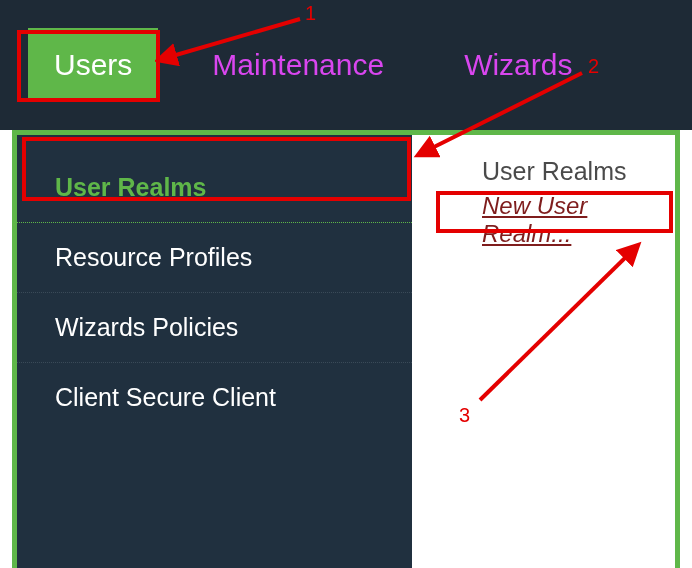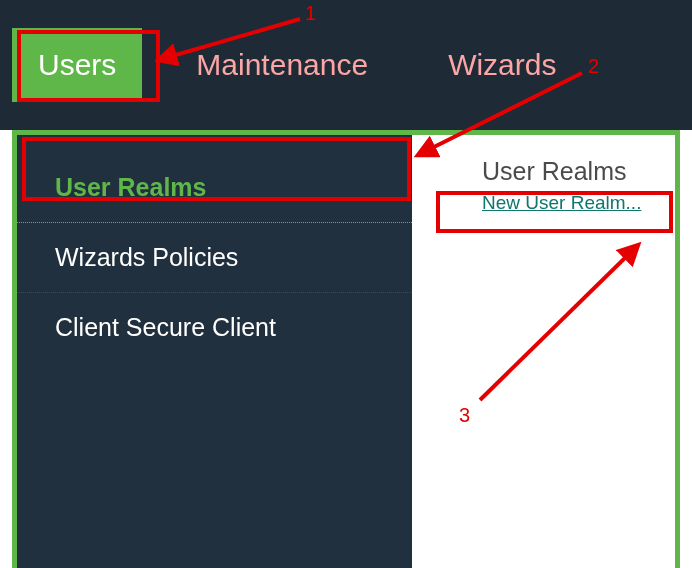--- a/index.html
+++ b/index.html
@@ -9,25 +9,25 @@
     width: 692px;
     height: 568px;
     overflow: hidden;
     position: relative;
   }
   .topbar {
     background: #1e2a36;
     height: 130px;
     display: flex;
     align-items: center;
-    padding-left: 12px;
+    padding-left: 28px;
     gap: 28px;
   }
   .tab {
-    color: #fca5a5;
+    color: #d946ef;
     font-size: 30px;
     font-weight: 400;
     padding: 20px 26px;
     cursor: pointer;
   }
   .tab.active {
     background: #5fb749;
     color: #ffffff;
   }
   .content-wrap {
@@ -60,25 +60,26 @@
     background: #ffffff;
     flex: 1;
     padding: 22px 30px;
   }
   .main-heading {
     color: #4a4a4a;
     font-size: 25px;
     margin-bottom: 6px;
   }
   .main-link {
-    color: #0f766e;
-    font-size: 19px;
+    color: #7f1d1d;
+    font-size: 24px;
     text-decoration: underline;
     cursor: pointer;
     display: inline-block;
+    font-style: italic;
   }
   
   .anno-box {
     position: absolute;
     border: 4px solid #e40000;
     pointer-events: none;
   }
   .anno-label {
     position: absolute;
     color: #e40000;
@@ -96,20 +97,21 @@
 
 <div class="topbar">
   <div class="tab active">Users</div>
   <div class="tab">Maintenance</div>
   <div class="tab">Wizards</div>
 </div>
 
 <div class="content-wrap">
   <div class="sidebar">
     <div class="side-item active">User Realms</div>
+    <div class="side-item">Resource Profiles</div>
     <div class="side-item">Wizards Policies</div>
     <div class="side-item">Client Secure Client</div>
   </div>
   <div class="main">
     <div class="main-heading">User Realms</div>
     <a class="main-link">New User Realm...</a>
   </div>
 </div>
 
 <div class="anno-box" style="left:17px; top:30px; width:143px; height:72px;"></div>

